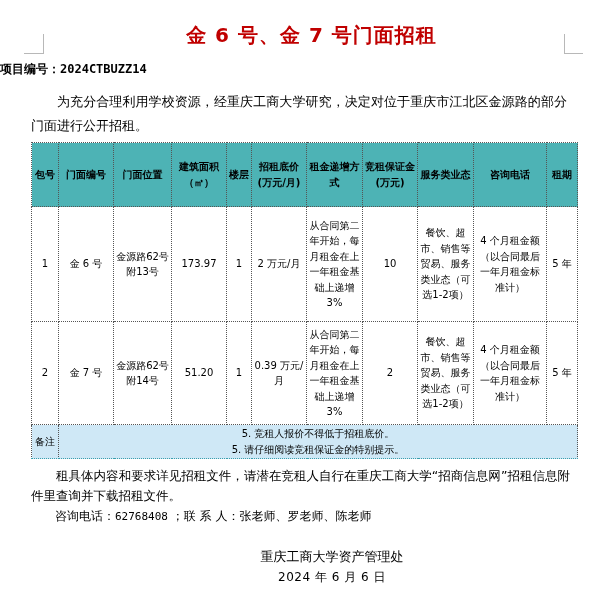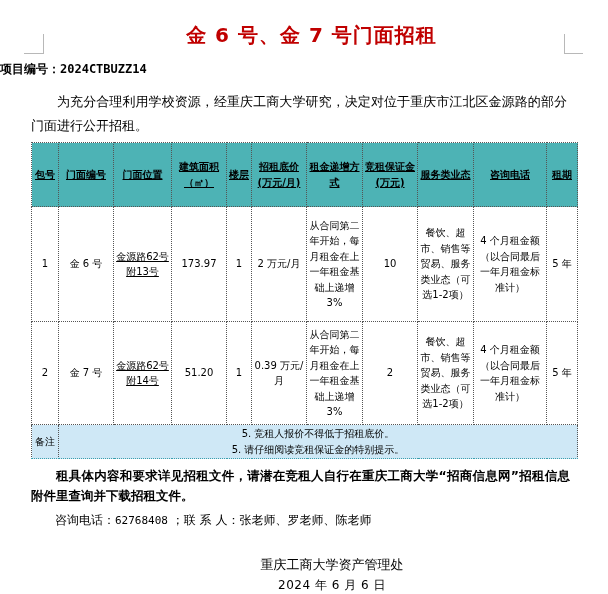--- a/index.html
+++ b/index.html
@@ -30,33 +30,33 @@
     text-align:justify;text-indent:2em;font-weight:500;}
 
   table.rental{border-collapse:collapse;table-layout:fixed;
     margin:4px 0 0 31px;width:546px;
     border:1px dotted var(--outer-border);}
   table.rental td,table.rental th{
     border:1px dotted #555;
     font-size:10px;text-align:center;vertical-align:middle;
     word-break:break-all;padding:1px 2px;line-height:1.55;}
   table.rental th{background:var(--header-teal);font-weight:bold;color:#000;}
-  tr.hdr{height:64px;text-decoration:underline;}
+  tr.hdr{height:64px;}
   tr.r1{height:115px;}
   tr.r2{height:103px;}
   tr.noterow{height:32px;}
-  td.loc{font-size:9px;text-decoration:underline;}
+  td.loc{font-size:9px;}
   td.small{font-size:9.5px;}
   tr.noterow td{background:var(--note-blue);border-bottom:1px dotted var(--outer-border);}
   td.notes-cell{text-align:left;padding-left:6px;}
   td.note-label{font-weight:normal;}
 
   .after-para{margin:7px 38px 0 31px;font-size:12.5px;line-height:20px;
-    text-align:justify;text-indent:2em;font-weight:bold;}
-  .contact{margin:2px 25px 0 31px;font-size:12px;line-height:24px;text-indent:2em;}
+    text-align:justify;text-indent:2em;}
+  .contact{margin:2px 25px 0 31px;font-size:12px;line-height:16px;text-indent:2em;}
   .contact .phone{font-family:"DejaVu Sans Mono","Liberation Mono",monospace;font-size:11px;}
 
   .sign-block{margin-top:22px;text-align:center;transform:translateX(28px);}
   .sign-org{font-size:13px;line-height:20px;}
   .sign-date{font-size:12px;line-height:20px;}
   .sign-date .d{letter-spacing:0.5px;}
 </style>
 </head>
 <body>
 

